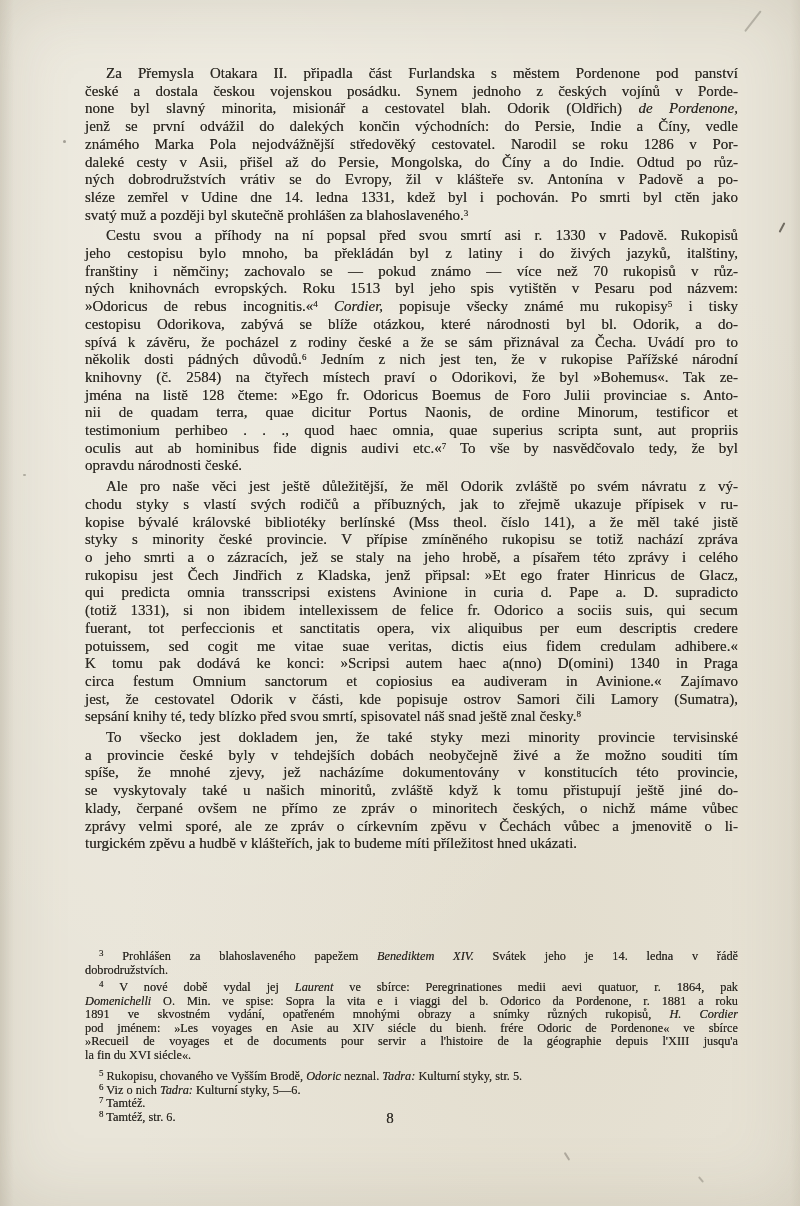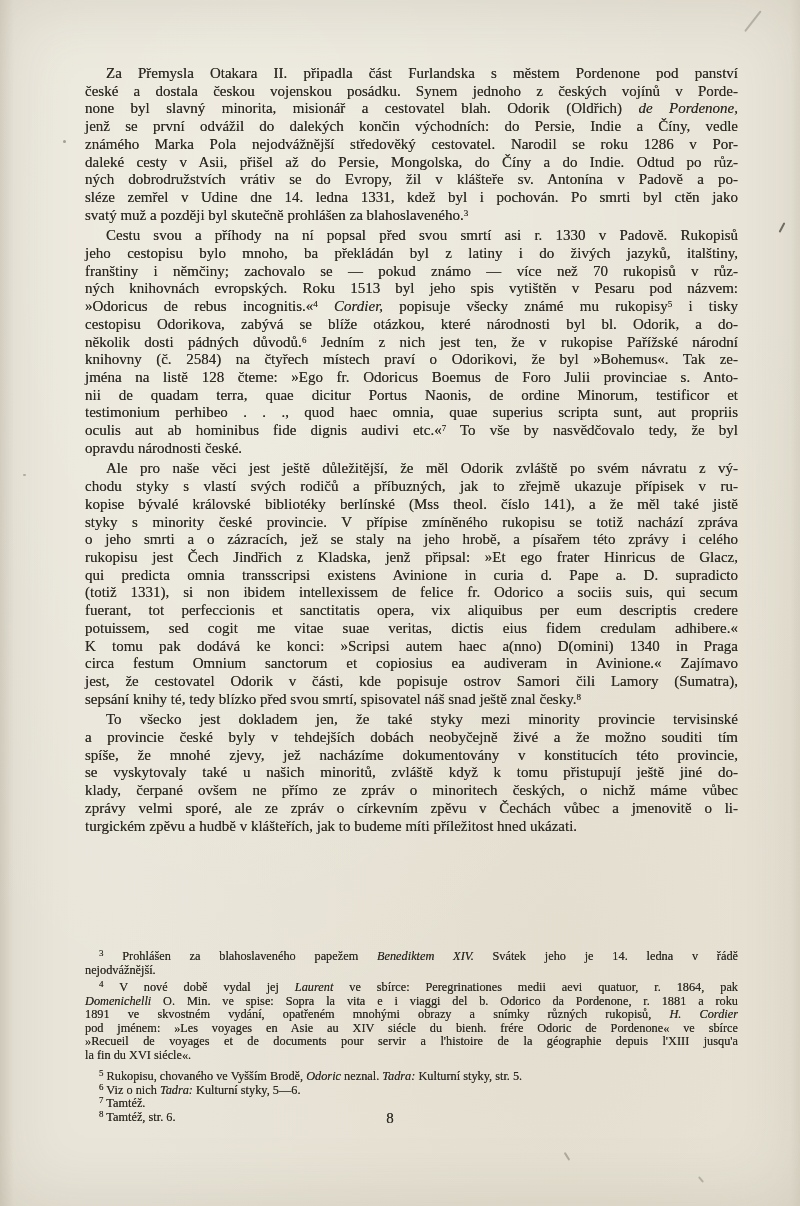--- a/index.html
+++ b/index.html
@@ -67,20 +67,21 @@
         <div class="line"><span>sléze zemřel v Udine dne 14. ledna 1331, kdež byl i pochován. Po smrti byl ctěn jako</span></div>
         <div class="line last"><span>svatý muž a později byl skutečně prohlášen za blahoslaveného.</span><span class="sup">3</span></div>
       </div>
       <div class="paragraph">
         <div class="line first"><span>Cestu svou a příhody na ní popsal před svou smrtí asi r. 1330 v Padově. Rukopisů</span></div>
         <div class="line"><span>jeho cestopisu bylo mnoho, ba překládán byl z latiny i do živých jazyků, italštiny,</span></div>
         <div class="line"><span>franštiny i němčiny; zachovalo se — pokud známo — více než 70 rukopisů v růz-</span></div>
         <div class="line"><span>ných knihovnách evropských. Roku 1513 byl jeho spis vytištěn v Pesaru pod názvem:</span></div>
         <div class="line"><span>»Odoricus de rebus incognitis.«</span><span class="sup">4</span><span> </span><span class="it">Cordier,</span><span> popisuje všecky známé mu rukopisy</span><span class="sup">5</span><span> i tisky</span></div>
         <div class="line"><span>cestopisu Odorikova, zabývá se blíže otázkou, které národnosti byl bl. Odorik, a do-</span></div>
+        <div class="line"><span>spívá k závěru, že pocházel z rodiny české a že se sám přiznával za Čecha. Uvádí pro to</span></div>
         <div class="line"><span>několik dosti pádných důvodů.</span><span class="sup">6</span><span> Jedním z nich jest ten, že v rukopise Pařížské národní</span></div>
         <div class="line"><span>knihovny (č. 2584) na čtyřech místech praví o Odorikovi, že byl »Bohemus«. Tak ze-</span></div>
         <div class="line"><span>jména na listě 128 čteme: »Ego fr. Odoricus Boemus de Foro Julii provinciae s. Anto-</span></div>
         <div class="line"><span>nii de quadam terra, quae dicitur Portus Naonis, de ordine Minorum, testificor et</span></div>
         <div class="line"><span>testimonium perhibeo . . ., quod haec omnia, quae superius scripta sunt, aut propriis</span></div>
         <div class="line"><span>oculis aut ab hominibus fide dignis audivi etc.«</span><span class="sup">7</span><span> To vše by nasvědčovalo tedy, že byl</span></div>
         <div class="line last"><span>opravdu národnosti české.</span></div>
       </div>
       <div class="paragraph">
         <div class="line first"><span>Ale pro naše věci jest ještě důležitější, že měl Odorik zvláště po svém návratu z vý-</span></div>
@@ -104,21 +105,21 @@
         <div class="line"><span>spíše, že mnohé zjevy, jež nacházíme dokumentovány v konstitucích této provincie,</span></div>
         <div class="line"><span>se vyskytovaly také u našich minoritů, zvláště když k tomu přistupují ještě jiné do-</span></div>
         <div class="line"><span>klady, čerpané ovšem ne přímo ze zpráv o minoritech českých, o nichž máme vůbec</span></div>
         <div class="line"><span>zprávy velmi sporé, ale ze zpráv o církevním zpěvu v Čechách vůbec a jmenovitě o li-</span></div>
         <div class="line last"><span>turgickém zpěvu a hudbě v klášteřích, jak to budeme míti příležitost hned ukázati.</span></div>
       </div>
     </div>
   <div class="footnotes" id="footnotes">
       <div class="footnote">
         <div class="line first"><span class="sup">3</span><span> Prohlášen za blahoslaveného papežem </span><span class="it">Benediktem XIV.</span><span> Svátek jeho je 14. ledna v řádě</span></div>
-        <div class="line last"><span>nejodvážnější.</span></div>
+        <div class="line last"><span>dobrodružstvích.</span></div>
       </div>
       <div class="footnote">
         <div class="line first"><span class="sup">4</span><span> V nové době vydal jej </span><span class="it">Laurent</span><span> ve sbírce: Peregrinationes medii aevi quatuor, r. 1864, pak</span></div>
         <div class="line"><span class="it">Domenichelli</span><span> O. Min. ve spise: Sopra la vita e i viaggi del b. Odorico da Pordenone, r. 1881 a roku</span></div>
         <div class="line"><span>1891 ve skvostném vydání, opatřeném mnohými obrazy a snímky různých rukopisů, </span><span class="it">H. Cordier</span></div>
         <div class="line"><span>pod jménem: »Les voyages en Asie au XIV siécle du bienh. frére Odoric de Pordenone« ve sbírce</span></div>
         <div class="line"><span>»Recueil de voyages et de documents pour servir a l'histoire de la géographie depuis l'XIII jusqu'a</span></div>
         <div class="line last"><span>la fin du XVI siécle«.</span></div>
       </div>
       <div class="footnote">

